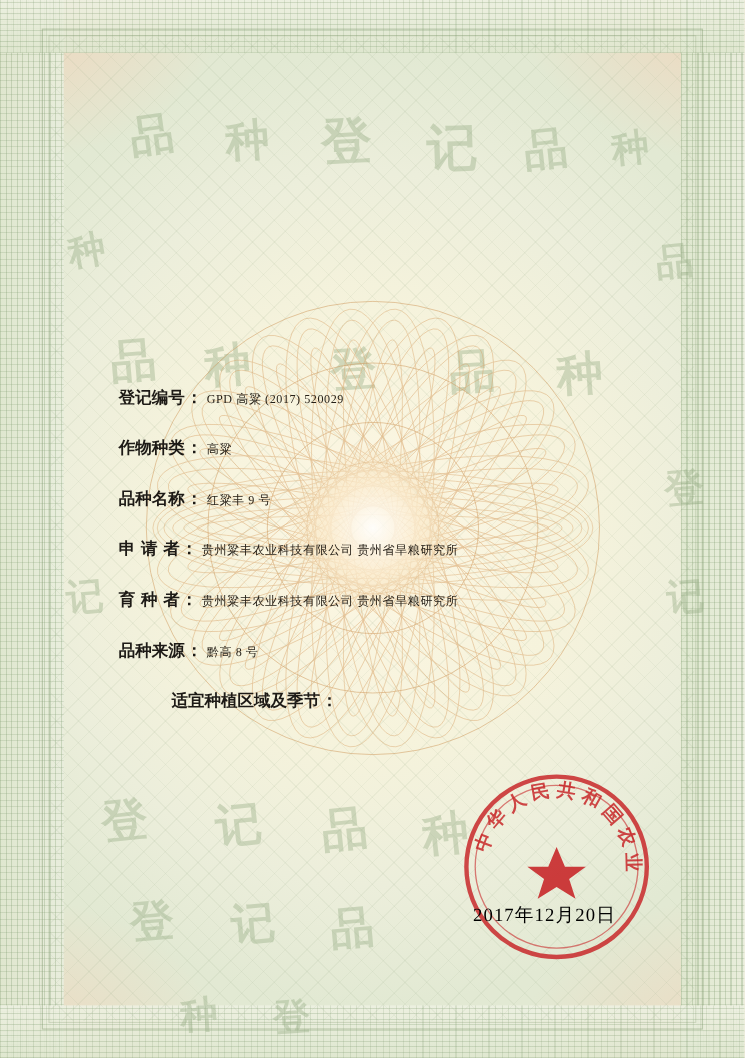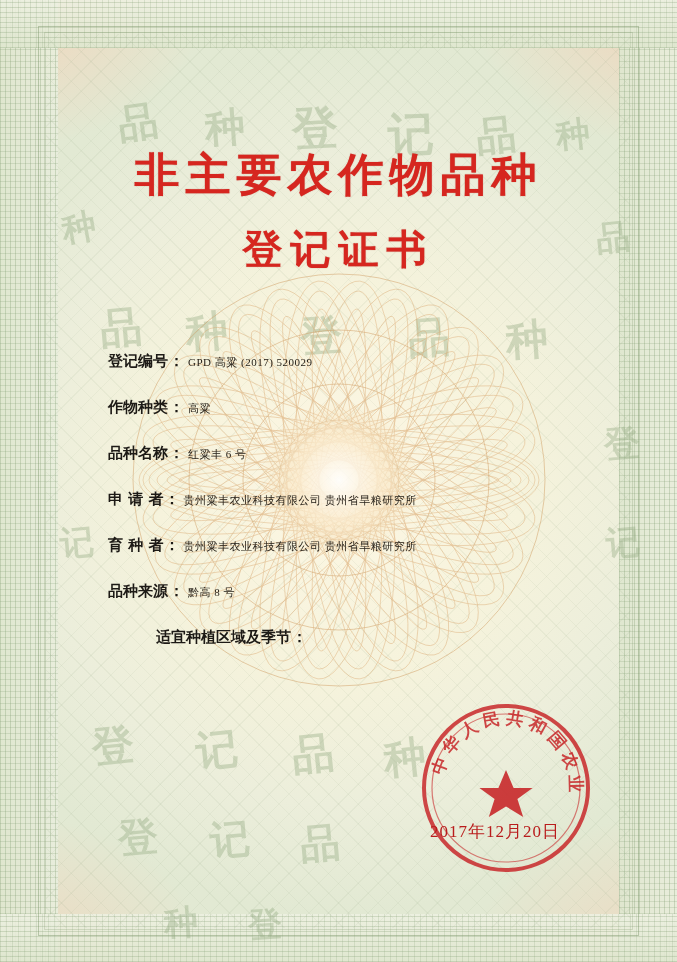--- a/index.html
+++ b/index.html
@@ -226,21 +226,21 @@
     pointer-events: none;
   }
 
   .date-line {
     position: absolute;
     left: 430px;
     top: 820px;
     z-index: 8;
     font-family: "Liberation Serif", "DejaVu Serif", serif;
     font-size: 17px;
-    color: #b91c1c;
+    color: #000000;
     letter-spacing: 1px;
     white-space: nowrap;
   }
   .date-line .num {
     font-family: "Liberation Serif", "DejaVu Serif", serif;
   }
 
   
 </style>
 </head>
@@ -391,43 +391,39 @@
         <circle r="150"></circle>
         <circle r="96"></circle>
         <circle r="60"></circle>
       </g>
       <circle r="78" fill="url(#rosCore)"></circle>
     </g>
   </svg>
 
   <div class="content">
 
-    <div class="title-block">
-      <div class="title-main">非主要农作物品种</div>
-      <div class="title-sub">登记证书</div>
-    </div>
 
     <div class="fields">
 
       <div class="field-row">
         <span class="field-label">登记编号</span>
         <span class="field-colon">：</span>
         <span class="field-value">GPD 高粱 (2017) 520029</span>
       </div>
 
       <div class="field-row">
         <span class="field-label">作物种类</span>
         <span class="field-colon">：</span>
         <span class="field-value">高粱</span>
       </div>
 
       <div class="field-row">
         <span class="field-label">品种名称</span>
         <span class="field-colon">：</span>
-        <span class="field-value">红粱丰 6 号</span>
+        <span class="field-value">红粱丰 9 号</span>
       </div>
 
       <div class="field-row">
         <span class="field-label">申 请 者</span>
         <span class="field-colon">：</span>
         <span class="field-value">贵州粱丰农业科技有限公司  贵州省旱粮研究所</span>
       </div>
 
       <div class="field-row">
         <span class="field-label">育 种 者</span>

